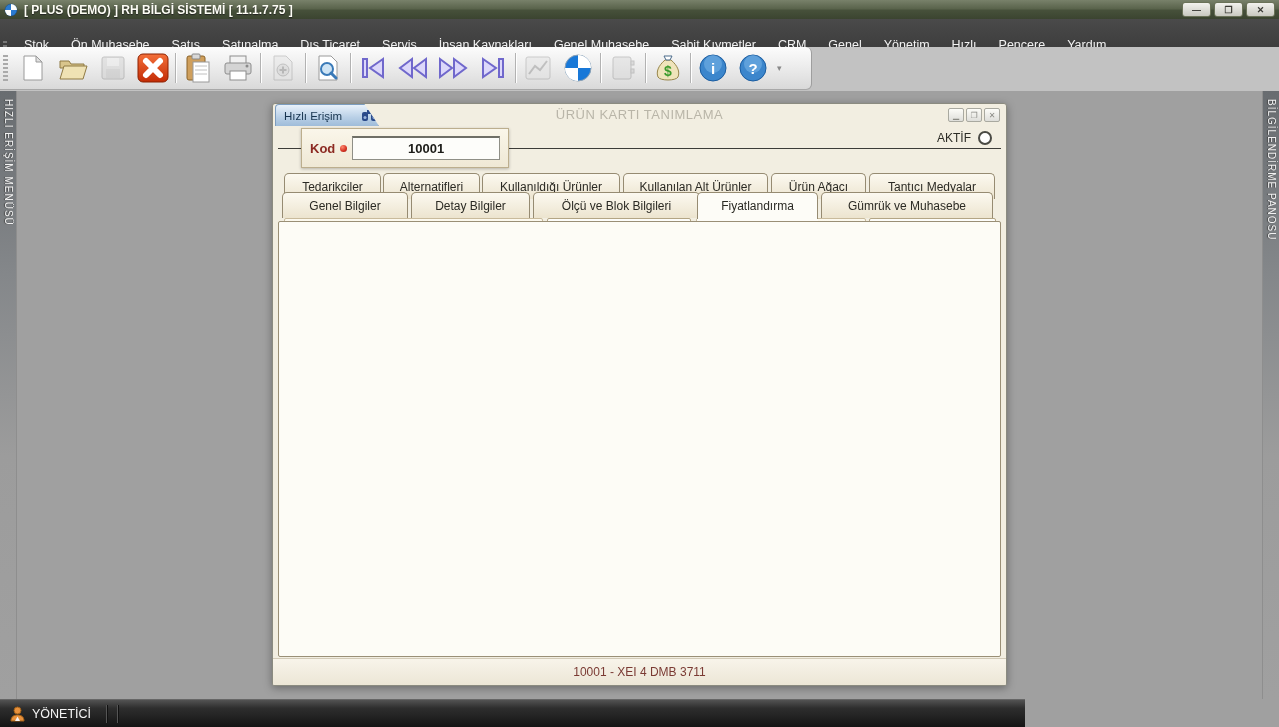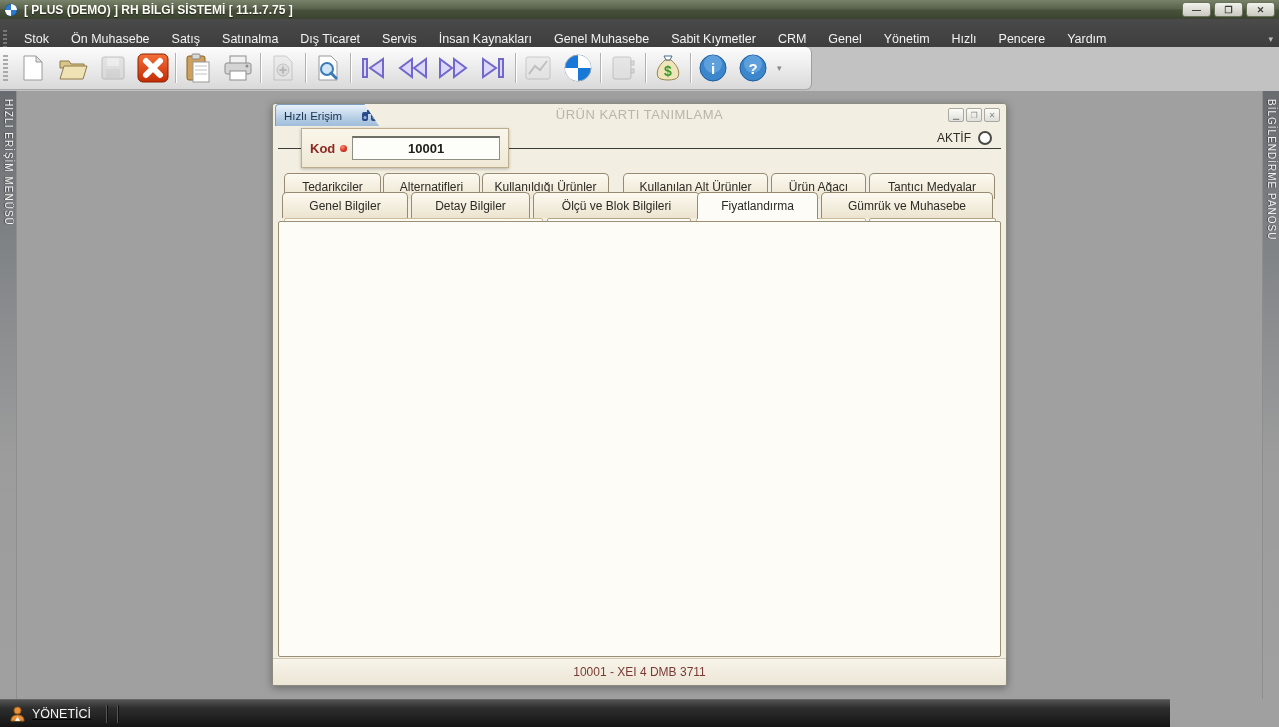--- a/index.html
+++ b/index.html
@@ -13,21 +13,21 @@
     display:flex; align-items:center; color:#fff; }
   .app-icon { width:14px; height:14px; margin:0 6px 0 4px; }
   .titlebar-text { font-size:12px; font-weight:bold; color:#fdfdf5; text-shadow:0 1px 1px #222; }
   .win-controls { position:absolute; right:4px; top:2px; display:flex; gap:3px; }
   .win-btn { width:29px; height:15px; border-radius:3px; border:1px solid #6a7258;
     background:linear-gradient(180deg,#f2f2ee,#c9c9c0); color:#3a3a34; font-size:9px;
     display:flex; align-items:center; justify-content:center; font-weight:bold; }
 
   
   .menubar { position:absolute; left:0; top:19px; width:1279px; height:40px;
-    background:linear-gradient(180deg,#4a4a4a,#383838); display:flex; align-items:center; }
+    background:linear-gradient(180deg,#4a4a4a,#383838); display:flex; align-items:flex-end; }
   .menu-grip { width:4px; height:18px; margin:0 6px 0 3px;
     background:repeating-linear-gradient(180deg,#777 0 2px,transparent 2px 4px); }
   .menu-item { color:#f2f2f2; padding:0 11px; height:28px; display:flex; align-items:center; font-size:12.5px; }
   .menu-caret { position:absolute; right:6px; color:#bbb; font-size:9px; }
 
   
   .toolbar { position:absolute; left:0; top:47px; width:1279px; height:44px; background:#c2c2c2; }
   .tb-panel { position:absolute; left:0; top:0; width:812px; height:43px;
     background:linear-gradient(180deg,#fcfcfc 0%,#ededed 45%,#d9d9d9 100%);
     border-right:1px solid #9e9e9e; border-bottom:1px solid #a8a8a8; border-radius:0 6px 6px 0;
@@ -139,23 +139,23 @@
     color:#9a8f70; font-size:9px; }
   .sbtn.down { margin-top:auto; }
 
   
   .wstatus { position:absolute; left:0px; bottom:0; width:733px; height:27px;
     background:linear-gradient(180deg,#f8f4ea,#ece6d6); border-top:1px solid #d3cbb8;
     display:flex; align-items:center; justify-content:center; color:#7a3a33; font-size:12px;
     border-radius:0 0 2px 2px; }
 
   
-  .taskbar { position:absolute; left:0; top:699px; width:1170px; height:28px;
+  .taskbar { position:absolute; left:0; top:699px; width:1025px; height:28px;
     background:linear-gradient(180deg,#535353 0%,#2e2e2e 30%,#141414 100%);
-    display:flex; align-items:center; border-top:1px solid #666;text-decoration:underline; }
+    display:flex; align-items:center; border-top:1px solid #666; }
   .tb-user { display:flex; align-items:center; gap:7px; padding:0 10px; height:100%; }
   .tb-user span { color:#f5f5f5; font-size:12.5px; }
   .task-sep { width:1px; height:18px; background:#555; margin:0 5px; box-shadow:1px 0 0 #111; }
 
   svg { display:block; }
 </style>
 </head>
 <body>
 
 <div id="screen">
@@ -379,21 +379,21 @@
         <div class="kod-input">10001</div>
       </div>
 
       <div class="aktif">
         <span>AKTİF</span>
         <div class="radio"></div>
       </div>
 
       <div class="tab trow1" style="left:11px;width:97px;">Tedarikciler</div>
       <div class="tab trow1" style="left:110px;width:97px;">Alternatifleri</div>
-      <div class="tab trow1" style="left:209px;width:127px;">Kullanıldığı Ürünler</div>
+      <div class="tab trow1" style="left:209px;width:138px;">Kullanıldığı Ürünler</div>
       <div class="tab trow1" style="left:350px;width:145px;">Kullanılan Alt Ürünler</div>
       <div class="tab trow1" style="left:498px;width:95px;">Ürün Ağacı</div>
       <div class="tab trow1" style="left:596px;width:126px;">Tantıcı Medyalar</div>
 
       <div class="tab trow2" style="left:9px;width:126px;">Genel Bilgiler</div>
       <div class="tab trow2" style="left:138px;width:119px;">Detay Bilgiler</div>
       <div class="tab trow2" style="left:260px;width:167px;">Ölçü ve Blok Bilgileri</div>
       <div class="tab trow2 active" style="left:424px;width:121px;">Fiyatlandırma</div>
       <div class="tab trow2" style="left:548px;width:172px;">Gümrük ve Muhasebe</div>
 

